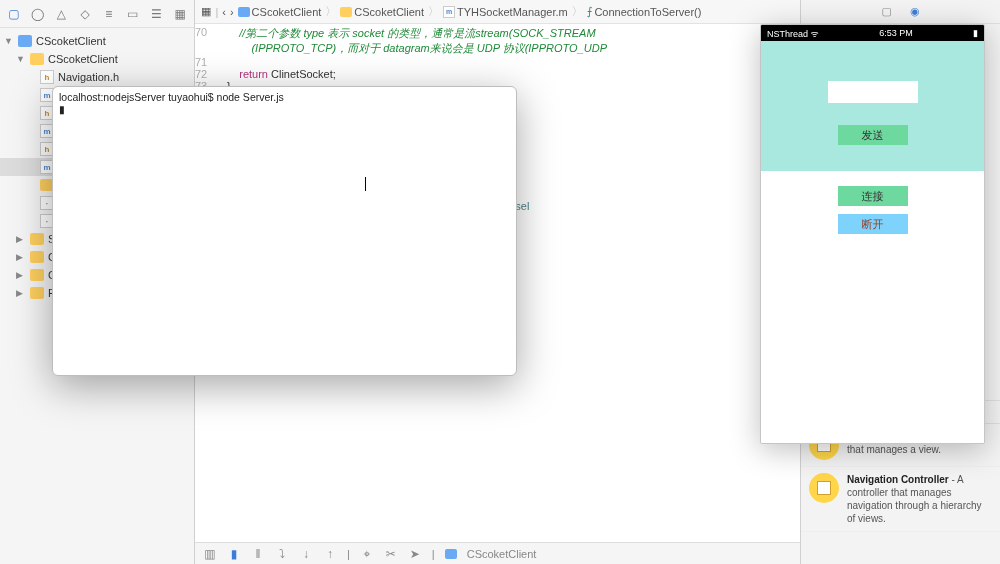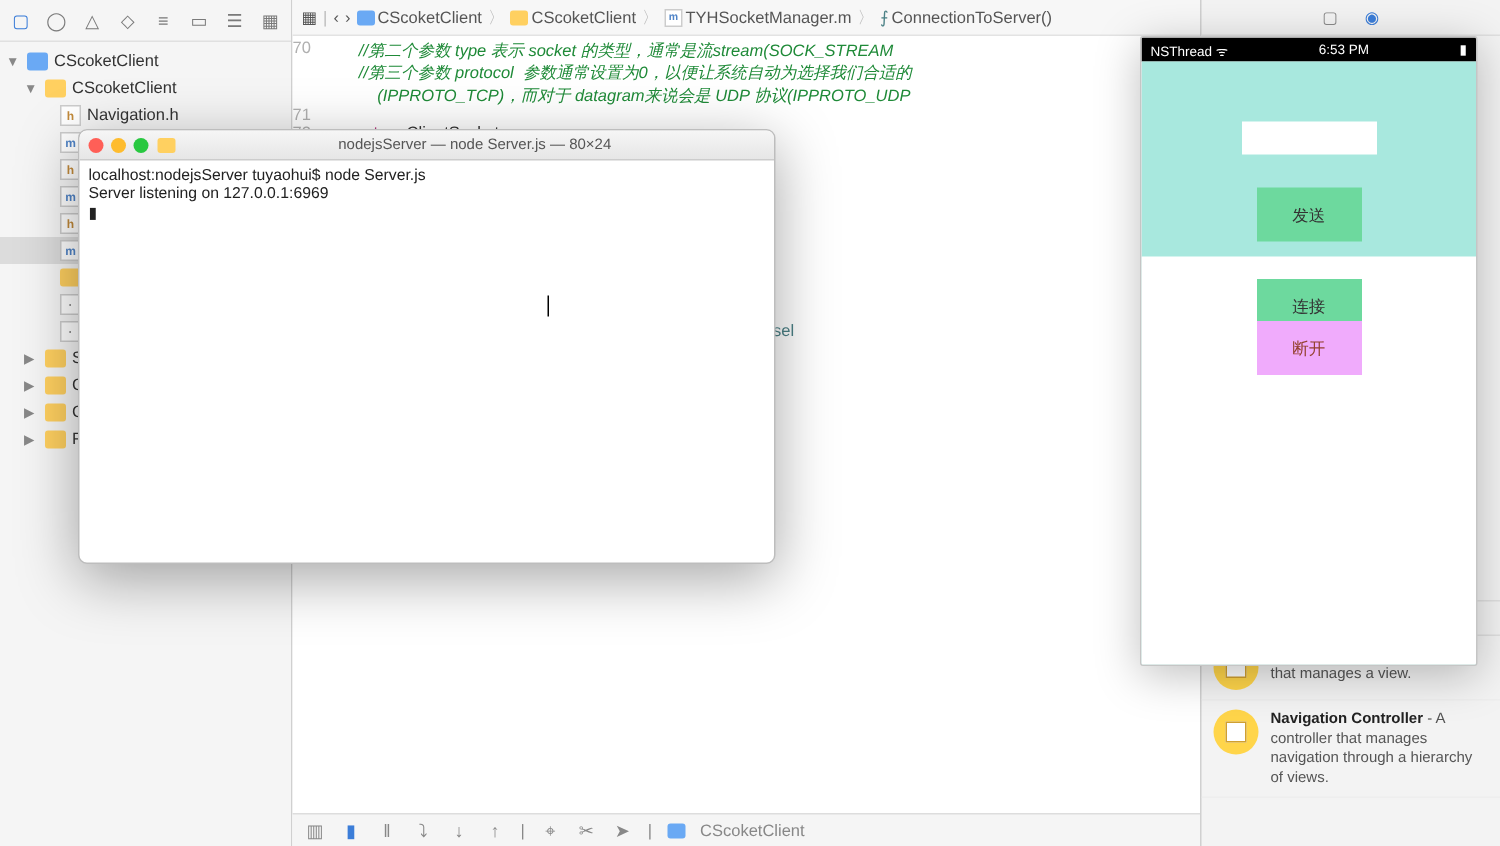--- a/index.html
+++ b/index.html
@@ -44,25 +44,25 @@
 .lib-icon { width:30px; height:30px; border-radius:15px; background:#ffd54a; display:flex; align-items:center; justify-content:center; flex-shrink:0;}
 .lib-icon .inner { width:14px; height:14px; background:#fff; border:1px solid #d0a030;}
 .lib-text { font-size:10px; color:#555; line-height:1.3;}
 .lib-text b { color:#222;}
 
 .simulator { position:absolute; left:565px; top:24px; width:225px; height:420px; background:#fff; border:1px solid #c5c5c5; box-shadow:0 6px 30px rgba(0,0,0,.25); border-radius:2px; overflow:hidden; display:flex; flex-direction:column;}
 .sim-title { height:18px; font-size:10px; background:#f2f2f2; display:flex; align-items:center; justify-content:center; color:#555; border-bottom:1px solid #ddd;}
 .sim-status { height:16px; background:#000; color:#fff; font-size:9px; display:flex; align-items:center; justify-content:space-between; padding:0 6px;}
 .sim-body { flex:1; background:#a8e8de; position:relative;}
 .sim-input { position:absolute; left:50%; top:40px; transform:translateX(-50%); width:90px; height:22px; background:#fff;}
-.sim-btn { position:absolute; left:50%; transform:translateX(-50%); width:70px; height:36px; display:flex; align-items:center; justify-content:center; font-size:11px; color:#333;}
+.sim-btn { position:absolute; left:50%; transform:translateX(-50%); width:70px; height:20px; display:flex; align-items:center; justify-content:center; font-size:11px; color:#333;}
 .sim-btn.send { top:84px; background:#6dd99e;}
 .sim-lower { position:absolute; left:0; right:0; top:130px; bottom:0; background:#fff;}
 .sim-btn.connect { top:145px; background:#6dd99e;}
-.sim-btn.stop { top:173px; background:#f0abfc; color:#94412f;}
+.sim-btn.stop { top:173px; background:#7dd3fc; color:#94412f;}
 
 .terminal { position:absolute; left:52px; top:86px; width:465px; height:290px; background:#fff; border:1px solid #bdbdbd; box-shadow:0 10px 40px rgba(0,0,0,.35); border-radius:6px; overflow:hidden; display:flex; flex-direction:column;}
 .term-title { height:20px; background:linear-gradient(#f6f6f6,#e6e6e6); display:flex; align-items:center; font-size:10px; color:#555; padding:0 6px; gap:6px; border-bottom:1px solid #ccc;}
 .traffic { display:flex; gap:5px;}
 .dot { width:10px; height:10px; border-radius:5px;}
 .dot.r{background:#ff5f57;} .dot.y{background:#febc2e;} .dot.g{background:#28c840;}
 .term-body { flex:1; font-family: Menlo, monospace; font-size:10.5px; padding:4px 6px; color:#222; position:relative;}
 .term-cursor { display:inline-block; width:1px; height:14px; background:#000; vertical-align:middle; margin-left:2px;}
 </style>
 </head>
@@ -175,21 +175,20 @@
         <span>ConnectionToServer()</span>
       </span>
   </div>
   <div class="code" id="code">
       <div class="code-line">
         <div class="gutter">70</div>
         <div class="code-text c-cm">    //第二个参数 type 表示 socket 的类型，通常是流stream(SOCK_STREAM</div>
       </div>
       <div class="code-line">
         <div class="gutter"></div>
-        <div class="code-text c-cm">    //第三个参数 protocol  参数通常设置为0，以便让系统自动为选择我们合适的</div>
       </div>
       <div class="code-line">
         <div class="gutter"></div>
         <div class="code-text c-cm">        (IPPROTO_TCP)，而对于 datagram来说会是 UDP 协议(IPPROTO_UDP</div>
       </div>
       <div class="code-line">
         <div class="gutter">71</div>
       </div>
       <div class="code-line">
         <div class="gutter">72</div>
@@ -313,27 +312,17 @@
       <div class="lib-item">
         <div class="lib-icon">
           <div class="inner"></div>
         </div>
         <div class="lib-text"><b>Navigation Controller</b> - A controller that manages navigation through a hierarchy of views.</div>
       </div>
     </div>
 </div>
 
 <div class="terminal">
-  <div class="term-title">
-    <div class="traffic">
-      <div class="dot r"></div>
-      <div class="dot y"></div>
-      <div class="dot g"></div>
-    </div>
-    <span class="folder-icon" style="width:12px;height:10px"></span>
-    <span style="flex:1;text-align:center">nodejsServer — node Server.js — 80×24</span>
-  </div>
   <div class="term-body">
     <div>localhost:nodejsServer tuyaohui$ node Server.js</div>
-    <div>Server listening on 127.0.0.1:6969</div>
     <div>▮<span class="term-cursor" style="position:absolute;left:310px;top:90px"></span></div>
   </div>
 </div>
 
 </body></html>

